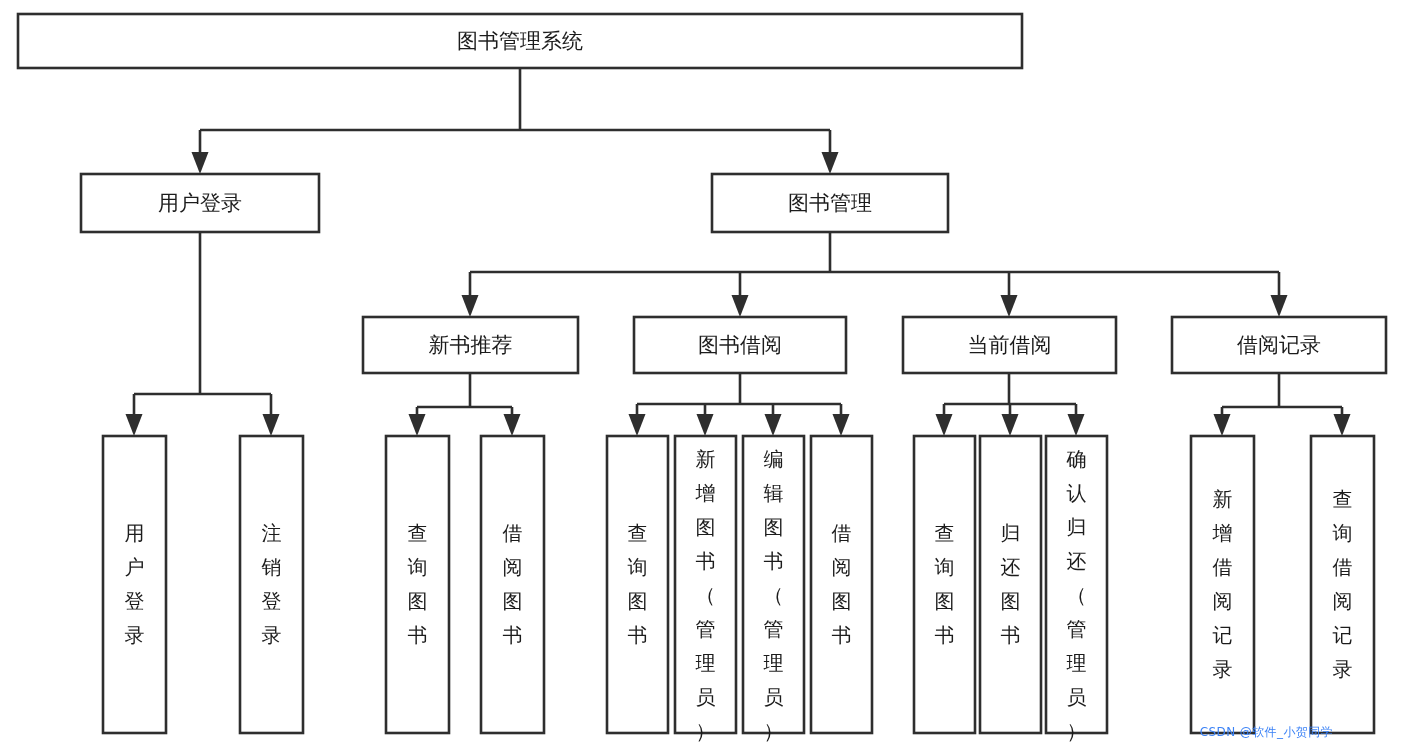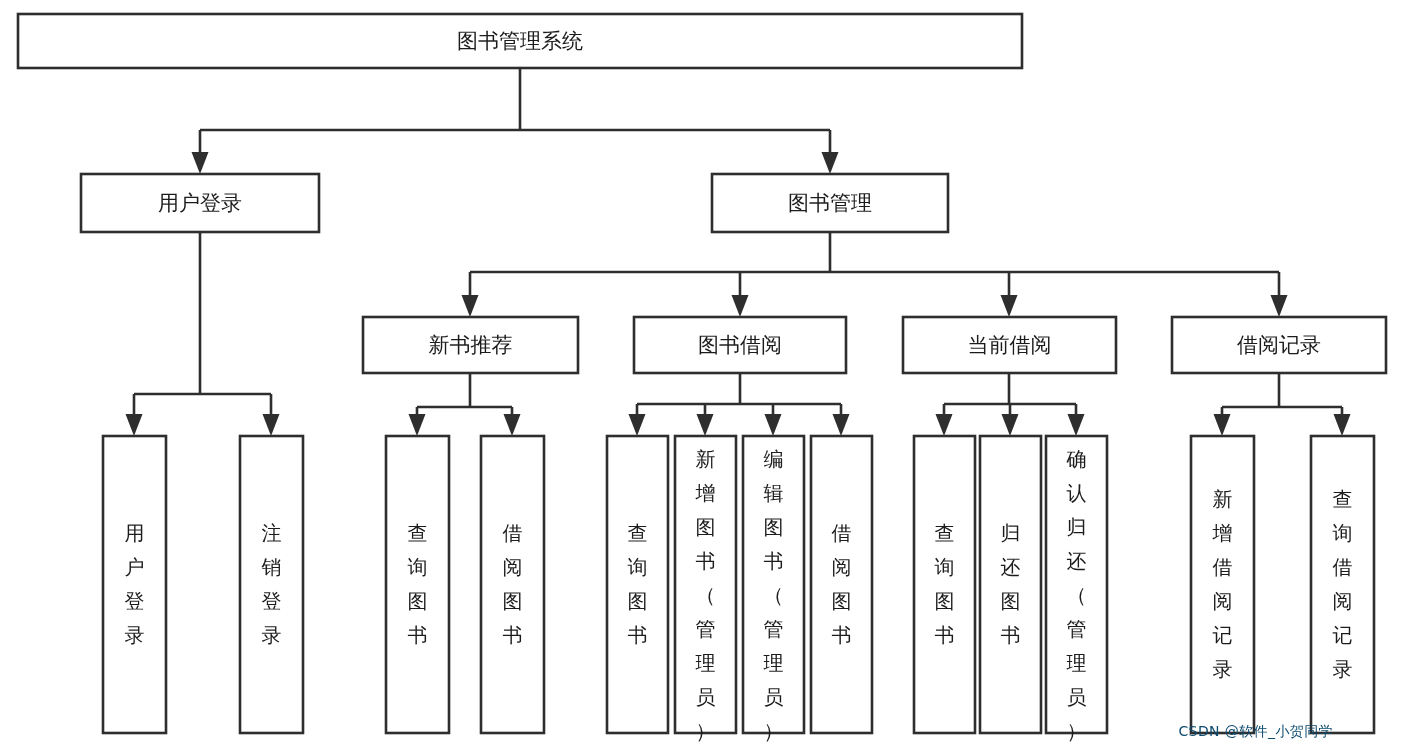--- a/index.html
+++ b/index.html
@@ -50,22 +50,22 @@
   }
   .arrow-head {
     fill: #2e2e2e;
     stroke: none;
   }
   .watermark {
     position: absolute;
     right: 8px;
     bottom: 6px;
     font-family: "DejaVu Sans", "Liberation Sans", sans-serif;
-    font-size: 14px;
-    color: #0c4a6e;
+    font-size: 12px;
+    color: #3b82f6;
     letter-spacing: 0.4px;
     white-space: nowrap;
     pointer-events: none;
   }
 </style>
 </head>
 <body>
 
 <div id="diagram-root">
   <svg class="flow" viewBox="0 0 1405 747" xmlns="http://www.w3.org/2000/svg">

